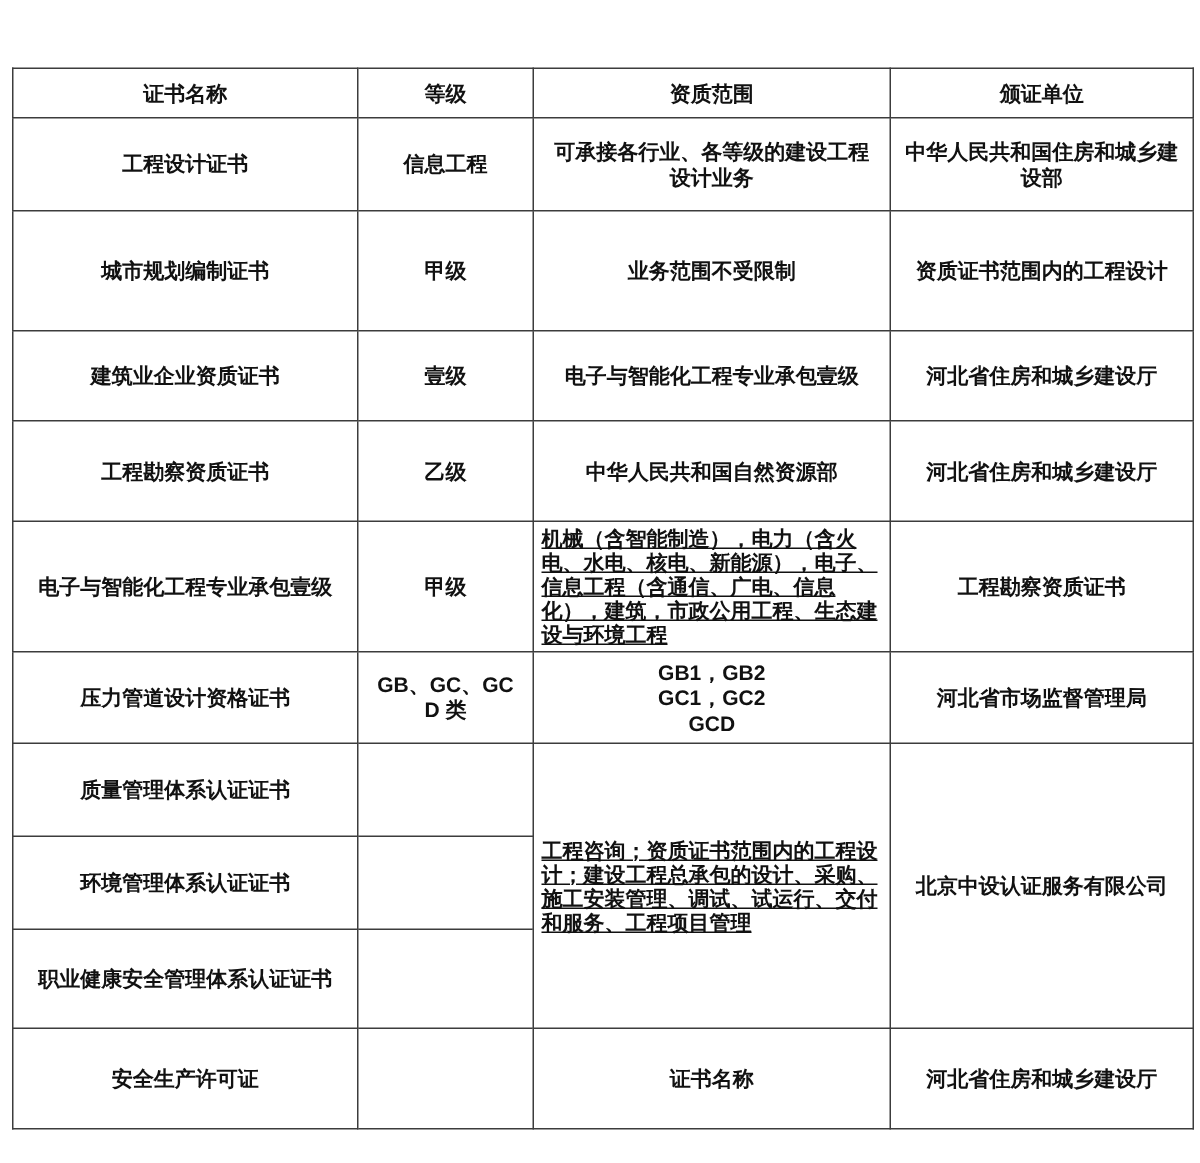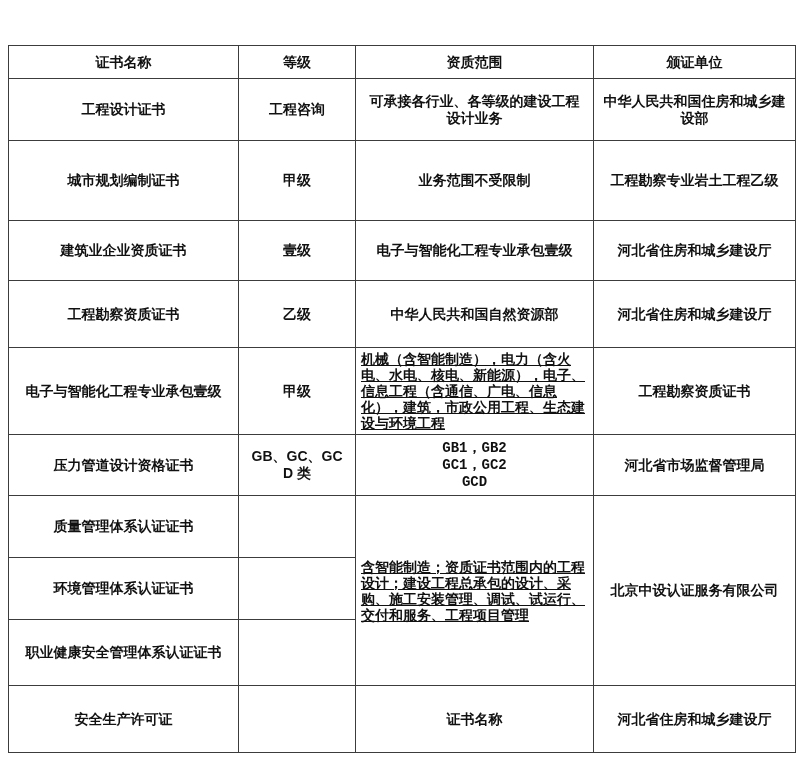--- a/index.html
+++ b/index.html
@@ -36,21 +36,20 @@
   table.cert-table td.left {
     text-align: left;
     padding: 3px 5px;
   }
   table.cert-table td.dense {
     line-height: 16px;
     text-decoration: underline;
   }
   table.cert-table td.preline {
     white-space: pre-line;
-    font-family: Liberation Mono, monospace;
   }
 </style>
 </head>
 <body>
 
 <div class="page">
   <table class="cert-table">
     <colgroup>
       <col style="width:230px">
       <col style="width:117px">
@@ -61,29 +60,29 @@
       <tr style="height:33px">
         <th>证书名称</th>
         <th>等级</th>
         <th>资质范围</th>
         <th>颁证单位</th>
       </tr>
     </thead>
     <tbody>
       <tr style="height:62px">
         <td>工程设计证书</td>
-        <td>工程咨询</td>
+        <td>信息工程</td>
         <td>可承接各行业、各等级的建设工程设计业务</td>
         <td>中华人民共和国住房和城乡建设部</td>
       </tr>
       <tr style="height:80px">
         <td>城市规划编制证书</td>
         <td>甲级</td>
         <td>业务范围不受限制</td>
-        <td>工程勘察专业岩土工程乙级</td>
+        <td>资质证书范围内的工程设计</td>
       </tr>
       <tr style="height:60px">
         <td>建筑业企业资质证书</td>
         <td>壹级</td>
         <td>电子与智能化工程专业承包壹级</td>
         <td>河北省住房和城乡建设厅</td>
       </tr>
       <tr style="height:67px">
         <td>工程勘察资质证书</td>
         <td>乙级</td>
@@ -100,21 +99,21 @@
         <td>压力管道设计资格证书</td>
         <td>GB、GC、GCD 类</td>
         <td class="preline">GB1，GB2
 GC1，GC2
 GCD</td>
         <td>河北省市场监督管理局</td>
       </tr>
       <tr style="height:62px">
         <td>质量管理体系认证证书</td>
         <td></td>
-        <td class="left dense" rowspan="3">含智能制造；资质证书范围内的工程设计；建设工程总承包的设计、采购、施工安装管理、调试、试运行、交付和服务、工程项目管理</td>
+        <td class="left dense" rowspan="3">工程咨询；资质证书范围内的工程设计；建设工程总承包的设计、采购、施工安装管理、调试、试运行、交付和服务、工程项目管理</td>
         <td rowspan="3">北京中设认证服务有限公司</td>
       </tr>
       <tr style="height:62px">
         <td>环境管理体系认证证书</td>
         <td></td>
       </tr>
       <tr style="height:66px">
         <td>职业健康安全管理体系认证证书</td>
         <td></td>
       </tr>

